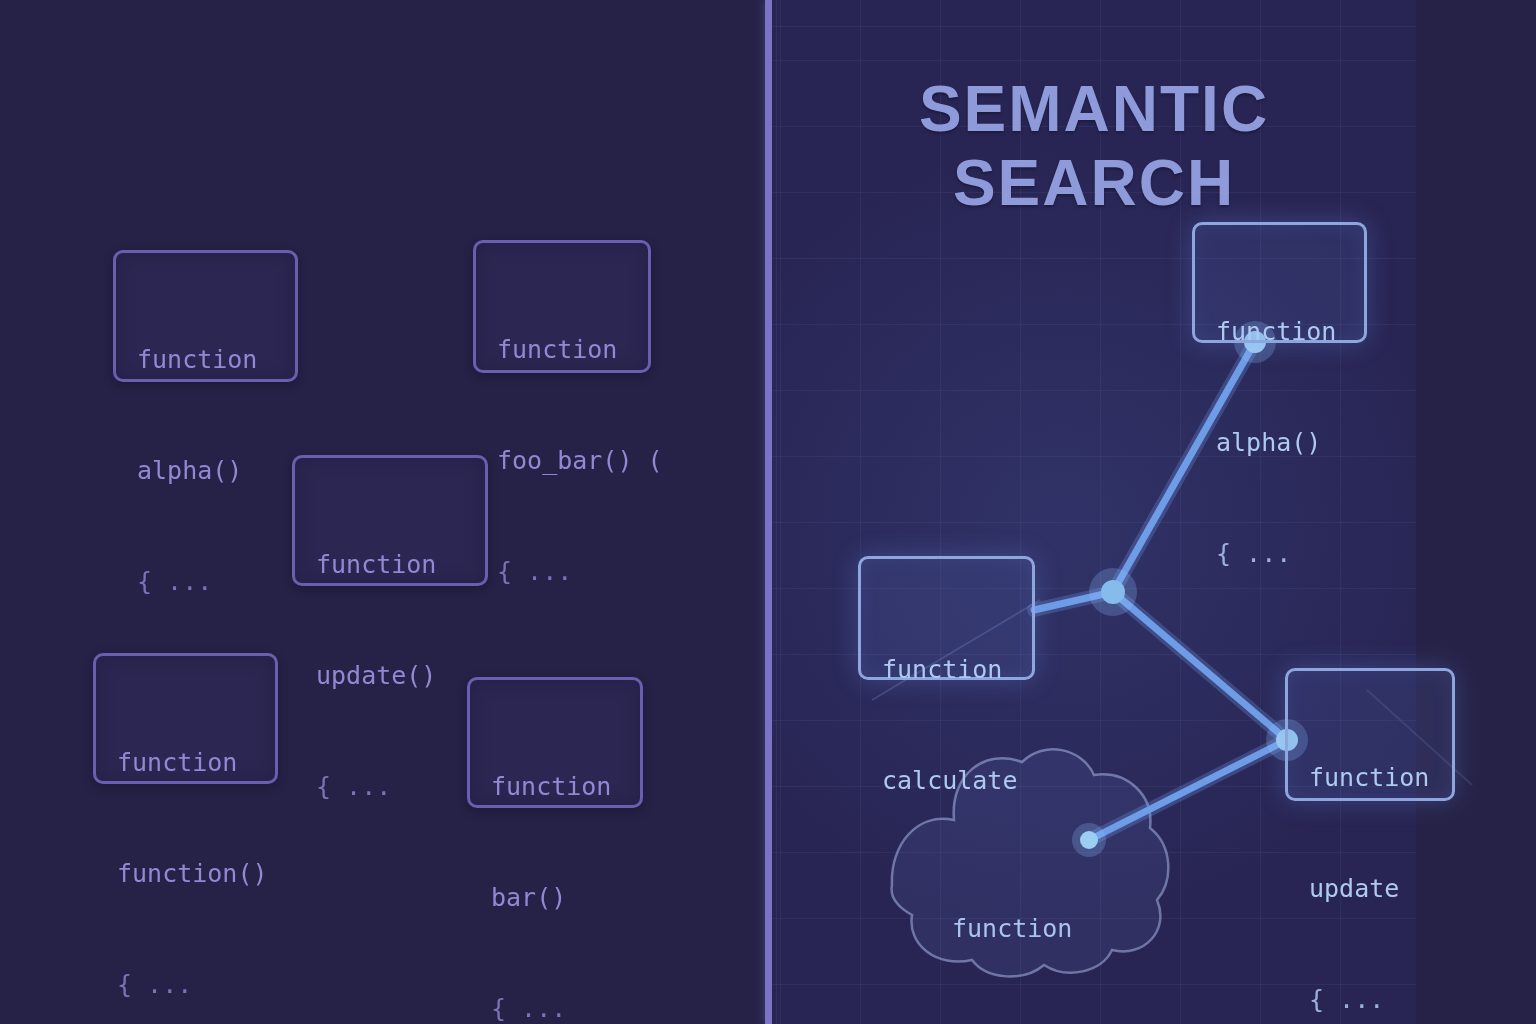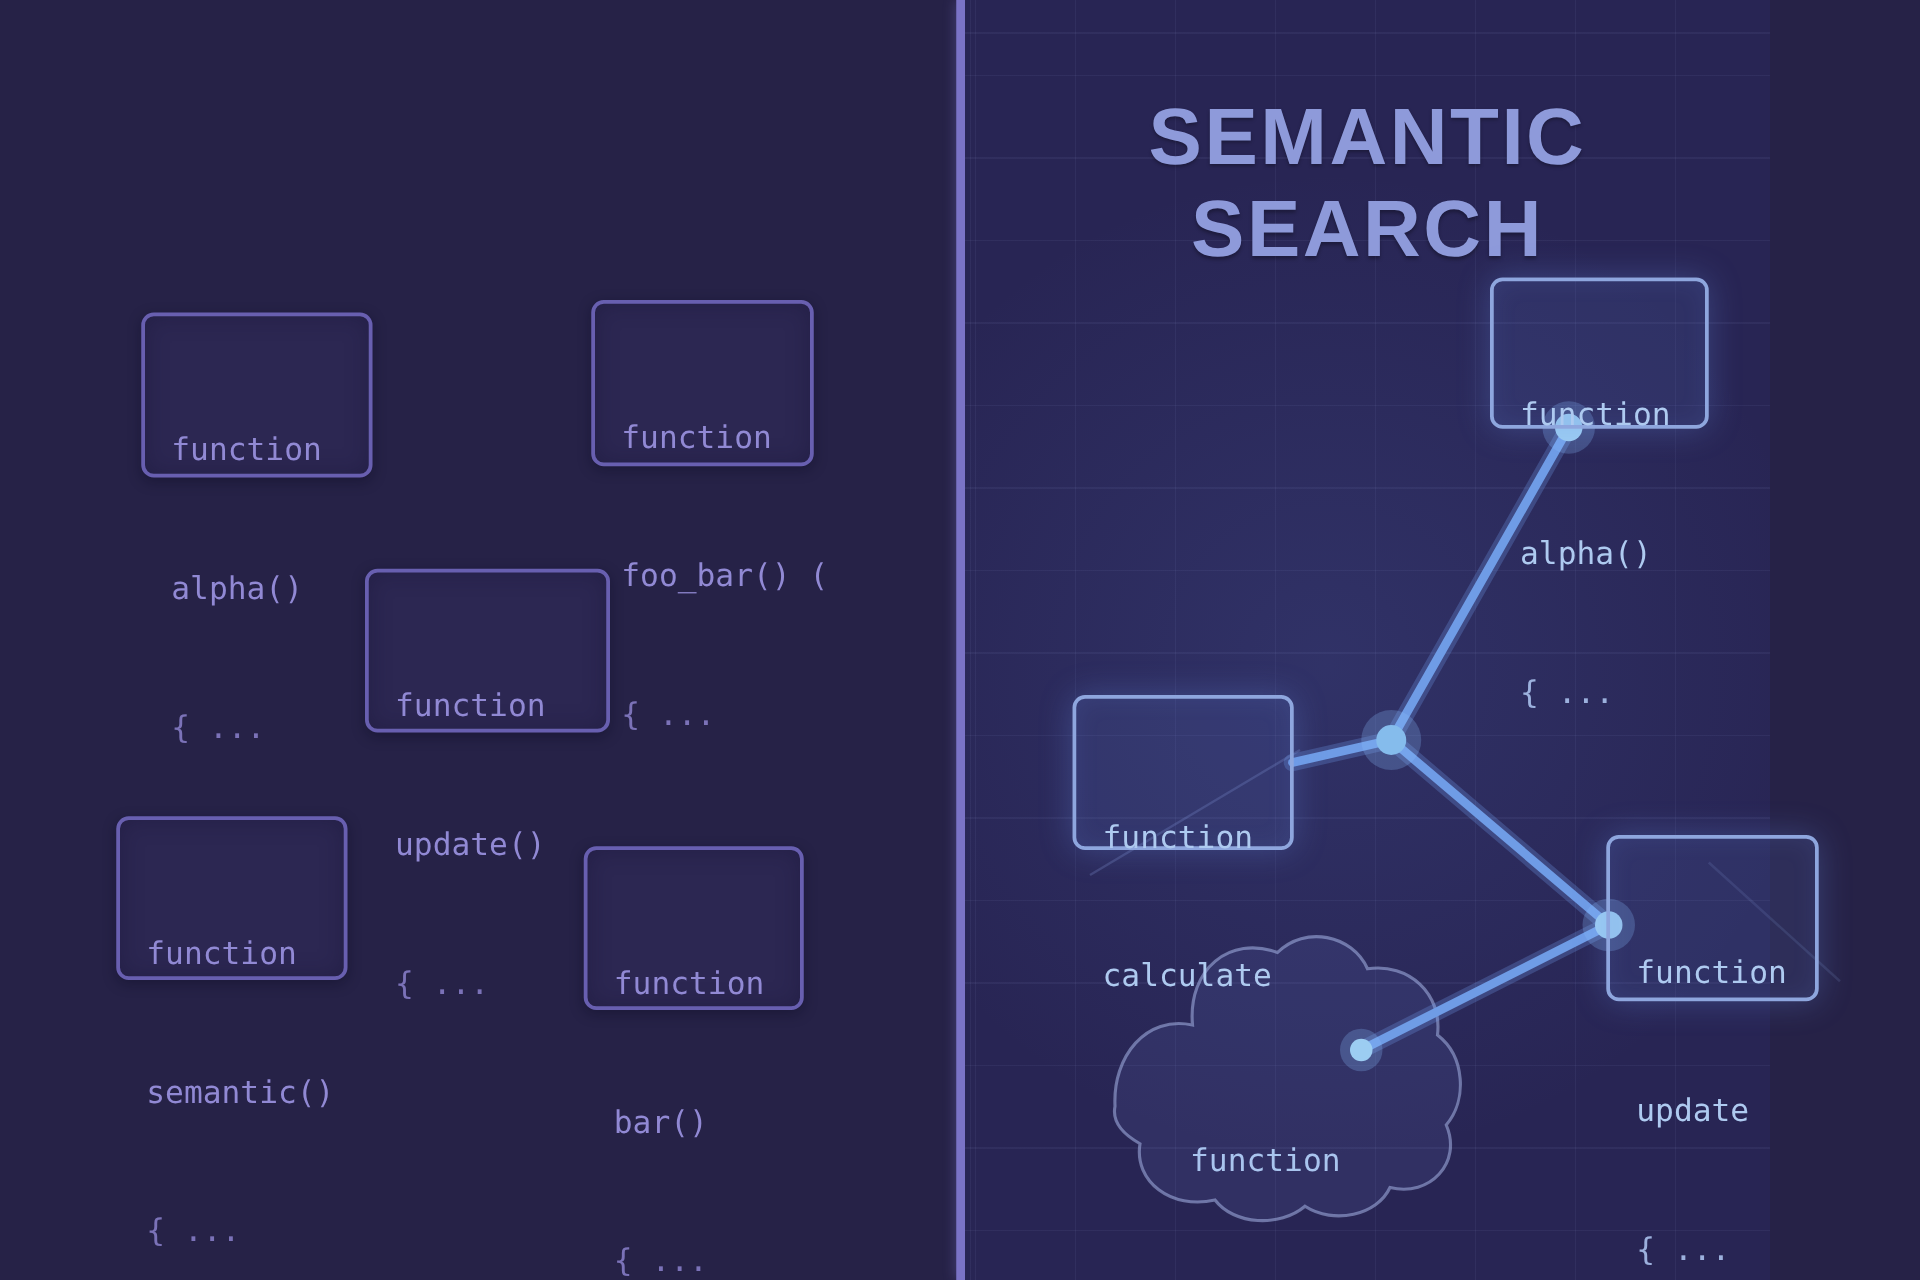--- a/index.html
+++ b/index.html
@@ -89,21 +89,21 @@
     </div>
 
     <div class="code-box box-dim b-update-l">
       <span>function</span>
       <span>update()</span>
       <span class="brace">{ ...</span>
     </div>
 
     <div class="code-box box-dim b-calc-l">
       <span>function</span>
-      <span>semantic()</span>
+      <span>function()</span>
       <span class="brace">{ ...</span>
     </div>
 
     <div class="code-box box-dim b-bar-l">
       <span>function</span>
       <span>bar()</span>
       <span class="brace">{ ...</span>
     </div>
   </div>
 

